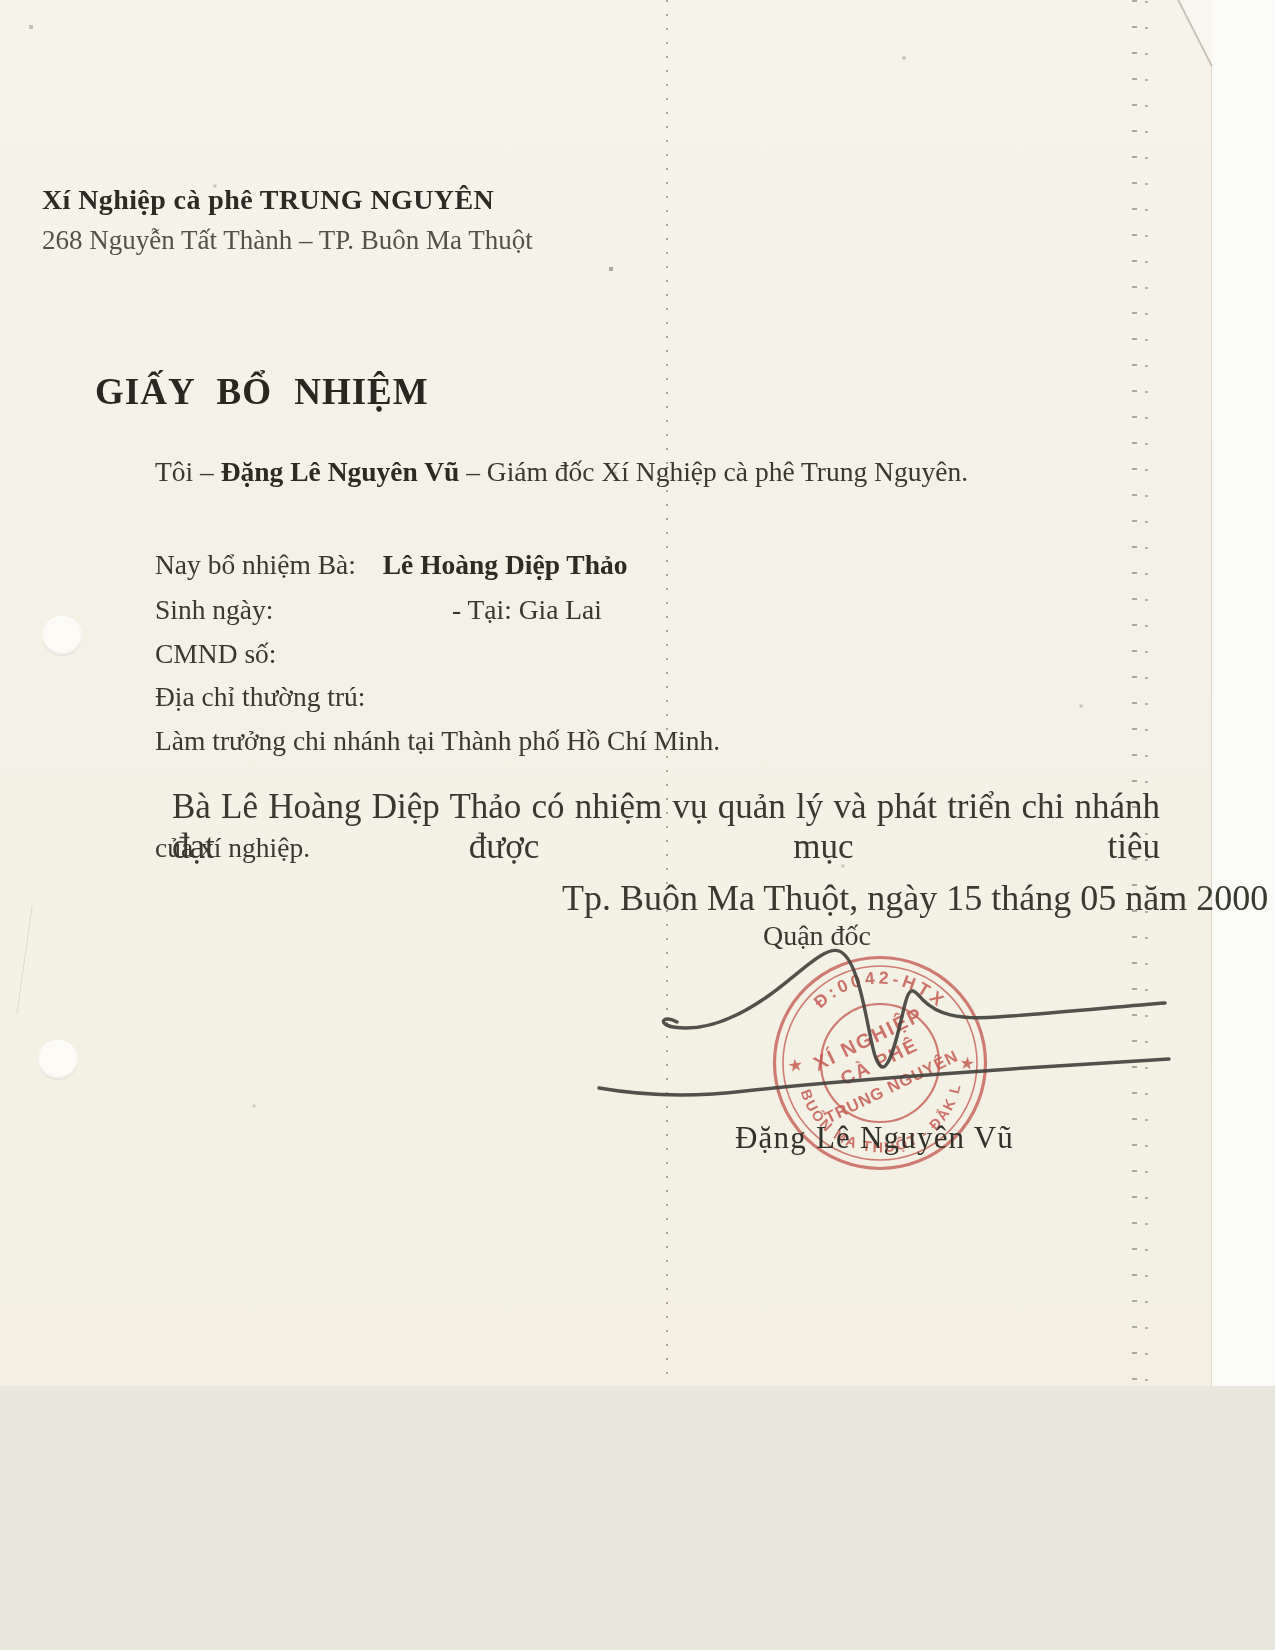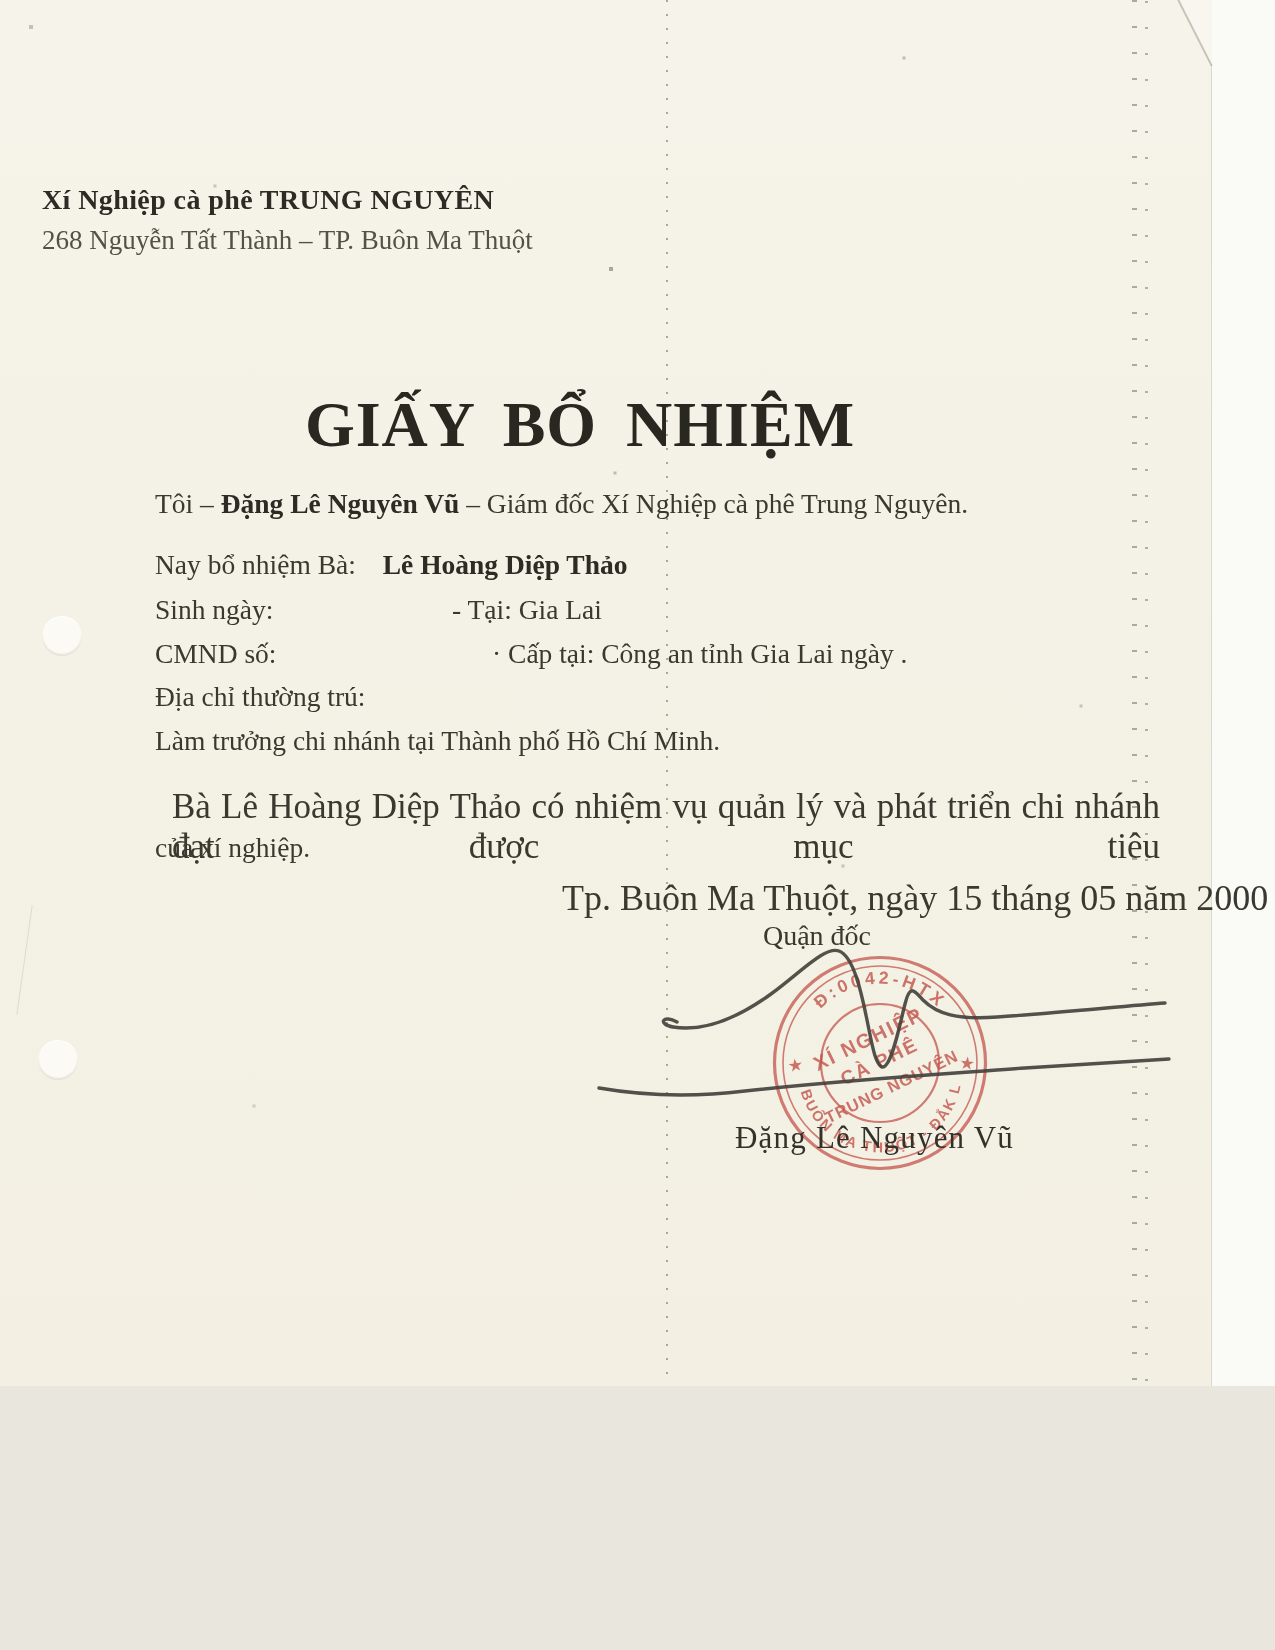--- a/index.html
+++ b/index.html
@@ -35,21 +35,21 @@
   .company{font-size:28px;font-weight:bold;letter-spacing:.4px;color:#2c2b24;}
   .address{font-size:27px;color:#545248;}
   .contact{font-size:27px;color:#3c3b31;}
   .b{font-weight:bold;color:#2c2b24;}
   .fax-gap{margin-left:92px;}
   .hdr-right{left:600px;top:182px;width:490px;text-align:center;line-height:38px;}
   .country{font-size:27.5px;font-weight:bold;color:#2c2b24;}
   .motto{font-size:27px;}
   .sep{font-size:26px;font-weight:bold;letter-spacing:1px;color:#2c2b24;}
   
-  .title{left:95px;top:388px;width:970px;text-align:center;font-size:64px;font-weight:bold;
+  .title{left:95px;top:370px;width:970px;text-align:left;font-size:37px;font-weight:bold;
     letter-spacing:1px;word-spacing:12px;color:#282720;}
   
   .line{left:155px;width:1000px;font-size:27.5px;white-space:nowrap;}
   .iv{position:absolute;top:0;}
   .name-gap{margin-left:20px;}
   .duty{left:172px;width:988px;font-size:35px;text-align:justify;text-align-last:justify;}
   .duty2{left:155px;width:988px;font-size:27.5px;}
   .dateline{left:562px;top:877px;font-size:36px;text-align:right;}
   .director{left:727px;top:920px;width:180px;text-align:center;font-size:28px;}
   .signer{left:735px;top:1120px;font-size:31px;letter-spacing:1.2px;color:#33322a;}
@@ -72,37 +72,36 @@
   <div class="abs specks"></div>
 
   <div class="abs hdr-left">
     <div class="company">Xí Nghiệp cà phê TRUNG NGUYÊN</div>
     <div class="address">268 Nguyễn Tất Thành – TP. Buôn Ma Thuột</div>
   </div>
 
 
   <div class="abs title">GIẤY BỔ NHIỆM</div>
 
-  <div class="abs line" style="top:488px;">
+  <div class="abs line" style="top:456px;">
     <span>Tôi – </span><span class="b">Đặng Lê Nguyên Vũ</span><span> – Giám đốc Xí Nghiệp cà phê Trung Nguyên.</span>
   </div>
 
   <div class="abs line" style="top:549px;">
     <span>Nay bổ nhiệm Bà:</span>
     <span class="b name-gap">Lê Hoàng Diệp Thảo</span>
   </div>
 
   <div class="abs line" style="top:594px;">
     <span>Sinh ngày:</span>
     <span class="iv" style="left:297px;">- Tại: Gia Lai</span>
   </div>
 
   <div class="abs line" style="top:638px;">
     <span>CMND số:</span>
-    <span class="iv" style="left:337px;">· Cấp tại: Công an tỉnh Gia Lai ngày .</span>
   </div>
 
   <div class="abs line" style="top:681px;">
     <span>Địa chỉ thường trú:</span>
   </div>
 
   <div class="abs line" style="top:725px;">Làm trưởng chi nhánh tại Thành phố Hồ Chí Minh.</div>
 
   <div class="abs duty" style="top:787px;">Bà Lê Hoàng Diệp Thảo có nhiệm vụ quản lý và phát triển chi nhánh đạt được mục tiêu</div>
   <div class="abs duty2" style="top:832px;">của xí nghiệp.</div>

